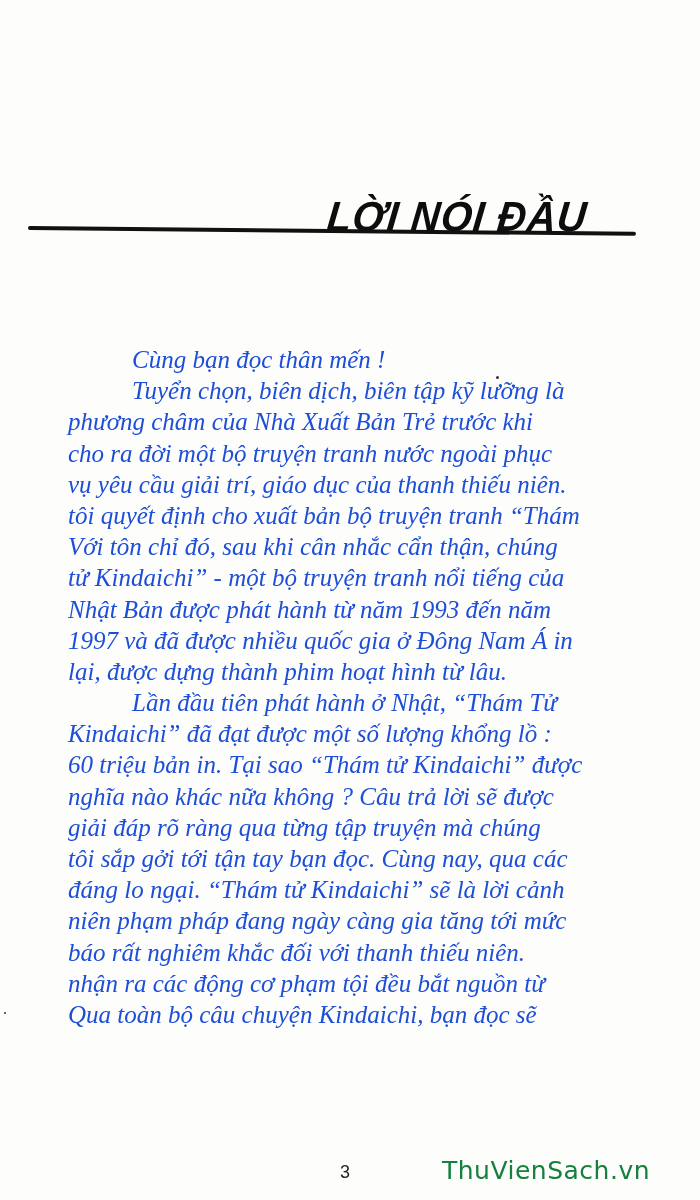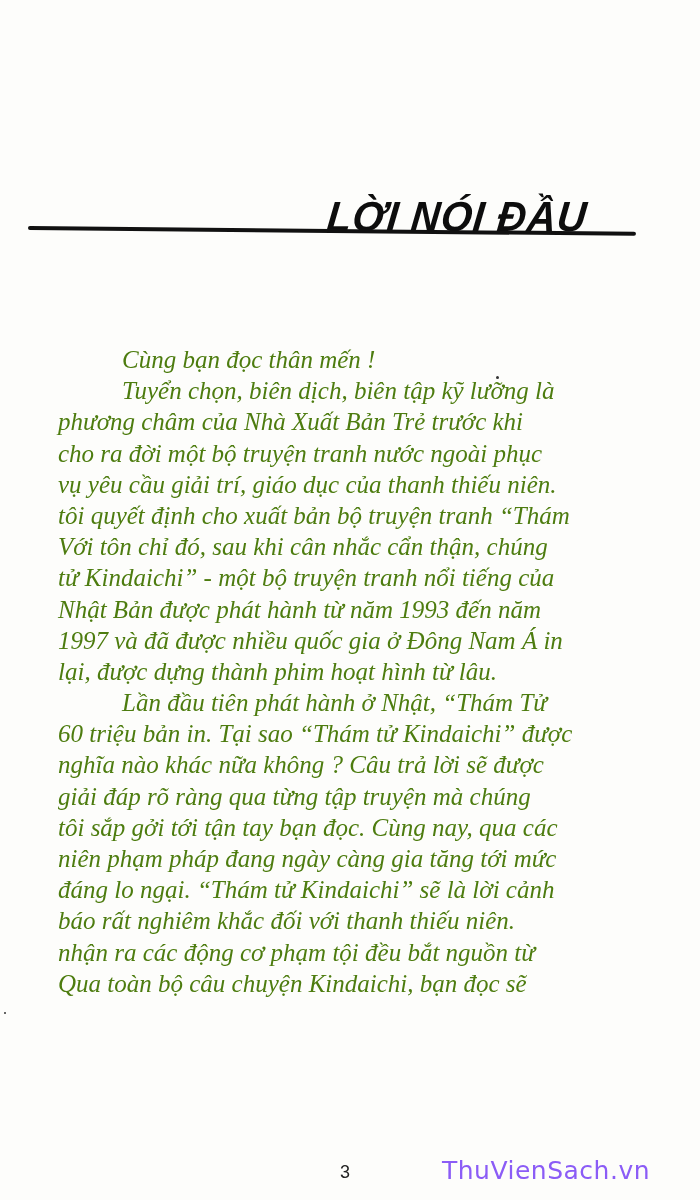--- a/index.html
+++ b/index.html
@@ -41,28 +41,28 @@
       top: 226px;
       width: 608px;
       height: 4px;
       background: #111;
       transform: rotate(0.55deg);
       transform-origin: left center;
       border-radius: 2px;
     }
     .body-text {
       position: absolute;
-      left: 58px;
+      left: 68px;
       top: 344px;
       width: 600px;
       font-family: "Liberation Serif", "DejaVu Serif", serif;
       font-style: italic;
       font-size: 25px;
       line-height: 31.2px;
-      color: #4d7c0f;
+      color: #1d4ed8;
     }
     .body-text .line {
       display: block;
       white-space: nowrap;
       height: 31.2px;
     }
     .body-text .indent {
       padding-left: 64px;
     }
     .page-number {
@@ -72,21 +72,21 @@
       font-family: "Liberation Sans", "DejaVu Sans", sans-serif;
       font-size: 18px;
       color: #222;
     }
     .watermark {
       position: absolute;
       left: 442px;
       top: 1156px;
       font-family: "DejaVu Sans", "Liberation Sans", sans-serif;
       font-size: 25px;
-      color: #8b5cf6;
+      color: #15803d;
       letter-spacing: 0.5px;
     }
     .speck {
       position: absolute;
       width: 3px; height: 3px;
       background: #333;
       border-radius: 50%;
     }
   </style>
 </head>
@@ -102,26 +102,27 @@
     <span class="line">phương châm của Nhà Xuất Bản Trẻ trước khi</span>
     <span class="line">cho ra đời một bộ truyện tranh nước ngoài phục</span>
     <span class="line">vụ yêu cầu giải trí, giáo dục của thanh thiếu niên.</span>
     <span class="line">tôi quyết định cho xuất bản bộ truyện tranh “Thám</span>
     <span class="line">Với tôn chỉ đó, sau khi cân nhắc cẩn thận, chúng</span>
     <span class="line">tử Kindaichi” - một bộ truyện tranh nổi tiếng của</span>
     <span class="line">Nhật Bản được phát hành từ năm 1993 đến năm</span>
     <span class="line">1997 và đã được nhiều quốc gia ở Đông Nam Á in</span>
     <span class="line">lại, được dựng thành phim hoạt hình từ lâu.</span>
     <span class="line indent">Lần đầu tiên phát hành ở Nhật, “Thám Tử</span>
+    <span class="line">Kindaichi” đã đạt  được một số lượng khổng lồ :</span>
     <span class="line">60 triệu bản in. Tại sao “Thám tử Kindaichi” được</span>
     <span class="line">nghĩa nào khác nữa không ? Câu trả lời sẽ được</span>
     <span class="line">giải đáp rõ ràng qua từng tập truyện mà chúng</span>
     <span class="line">tôi sắp gởi tới tận tay bạn đọc. Cùng nay, qua các</span>
+    <span class="line">đáng lo ngại. “Thám tử Kindaichi” sẽ là lời cảnh</span>
     <span class="line">niên phạm pháp đang ngày càng gia tăng tới mức</span>
-    <span class="line">đáng lo ngại. “Thám tử Kindaichi” sẽ là lời cảnh</span>
     <span class="line">báo rất nghiêm khắc  đối với thanh thiếu niên.</span>
     <span class="line">nhận ra các động cơ phạm tội đều bắt nguồn từ</span>
     <span class="line">Qua toàn bộ câu chuyện Kindaichi, bạn đọc sẽ</span>
   </div>
 
   <div class="speck" style="left:496px; top:376px;"></div>
   <div class="speck" style="left:4px; top:1012px; width:2px; height:2px;"></div>
 
   <div class="page-number">3</div>
   <div class="watermark">ThuVienSach.vn</div>

